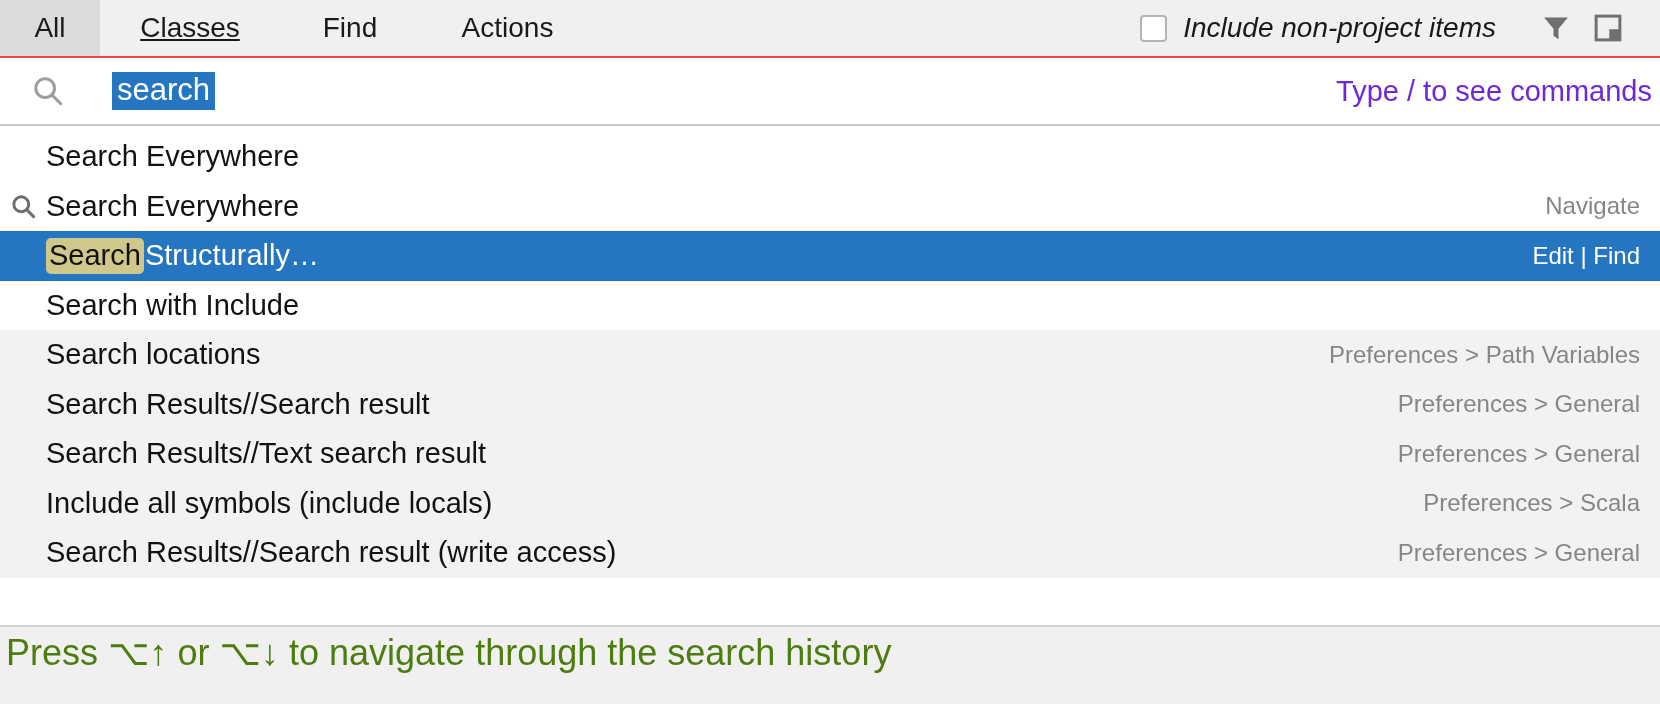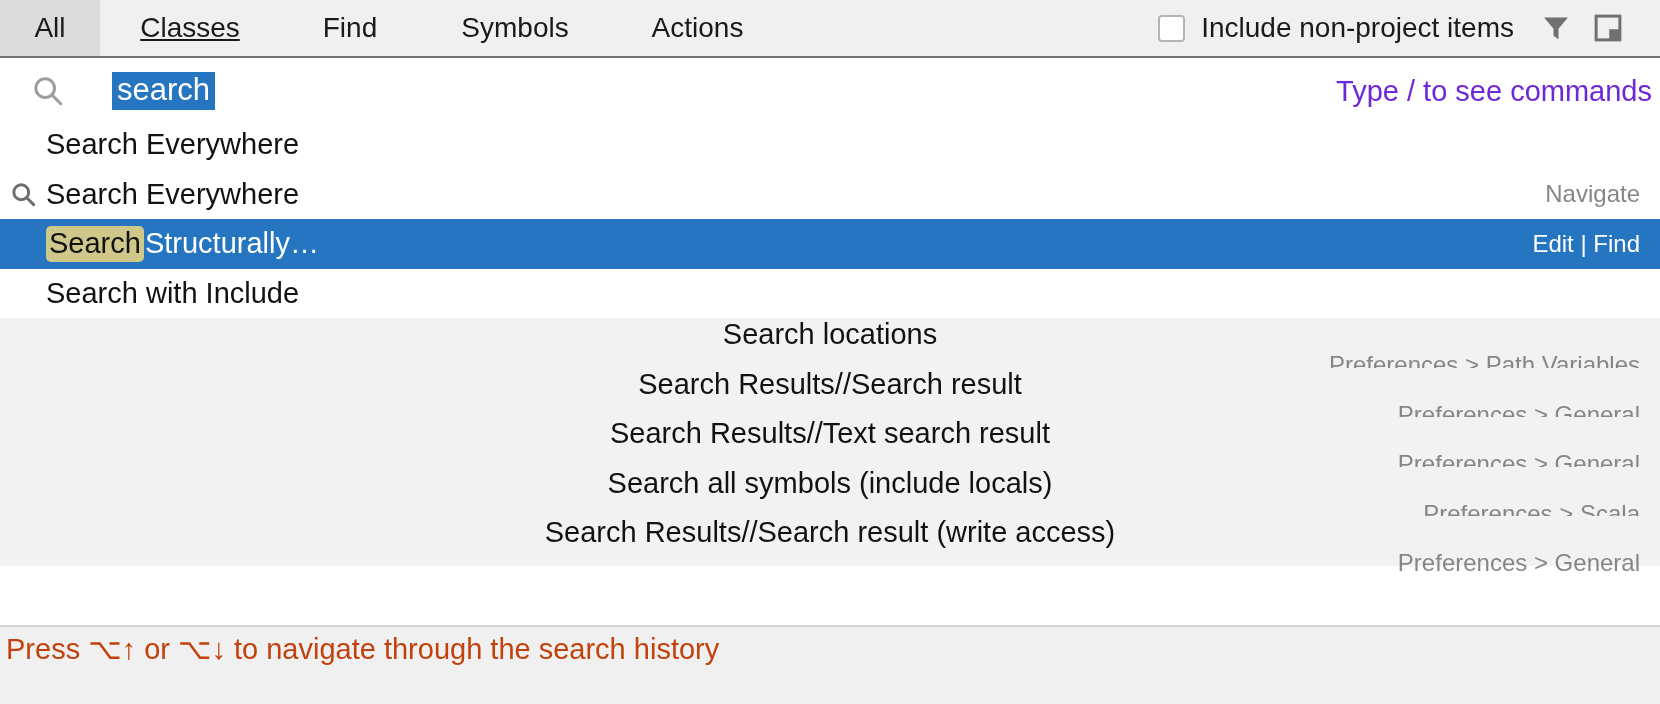--- a/index.html
+++ b/index.html
@@ -17,21 +17,21 @@
     height: 704px;
     background: #ffffff;
   }
 
   
   .tabbar {
     position: absolute;
     left: 0; top: 0;
     width: 1660px; height: 58px;
     background: #f0f0f0;
-    border-bottom: 2px solid #737373;
+    border-bottom: 2px solid #ef4444;
     box-sizing: border-box;
     display: flex;
     align-items: stretch;
   }
   .tab {
     display: flex;
     align-items: center;
     justify-content: center;
     height: 100%;
     font-size: 28px;
@@ -46,21 +46,22 @@
   .tab.t-files    { width: 140px; padding: 0; }
   .tab.t-symbols  { width: 190px; padding: 0; }
   .tab.t-actions  { width: 175px; padding: 0; }
 
   .tabbar-spacer { flex: 1 1 auto; }
 
   .chk-wrap {
     display: flex;
     align-items: center;
     gap: 16px;
-    margin-right: 16px;
+    margin-right: 34px;
+    font-style: italic;
   }
   .chkbox {
     width: 27px; height: 27px;
     background: #ffffff;
     border: 2px solid #b4b4b4;
     border-radius: 4px;
     box-sizing: border-box;
   }
   .chk-label {
     font-size: 28px;
@@ -108,35 +109,35 @@
     margin-left: auto;
     margin-right: 8px;
     font-size: 29px;
     color: #6d28d9;
     white-space: nowrap;
   }
 
   
   .results {
     position: absolute;
-    left: 0; top: 120px;
+    left: 0; top: 132px;
     width: 1660px;
     height: 497px;
     background: #ffffff;
     overflow: hidden;
   }
   .row {
     position: relative;
     height: 49.5px;
     display: flex;
     align-items: center;
     box-sizing: border-box;
     white-space: nowrap;
   }
-  .row.alt  { background: #f2f2f2; flex-direction: column; }
+  .row.alt  { background: #f2f2f2; }
   .row.plain{ background: #ffffff; }
   .row.selected { background: #2575c0; }
 
   .row-icon {
     width: 46px;
     min-width: 46px;
     display: flex;
     align-items: center;
     justify-content: center;
   }
@@ -171,43 +172,40 @@
     left: 0; top: 625px;
     width: 1660px; height: 79px;
     background: #f0f0f0;
     border-top: 2px solid #d2d2d2;
     box-sizing: border-box;
     display: flex;
     align-items: flex-start;
     padding-top: 5px;
   }
   .status-text {
-    font-size: 29px;
-    color: #c2410c;
+    font-size: 36px;
+    color: #4d7c0f;
     margin-left: 6px;
     white-space: nowrap;
   }
 </style>
 </head>
 <body>
 
 <div id="root">
 
   <div class="tabbar">
     <div class="tab selected t-all">
       <span>All</span>
     </div>
     <div class="tab t-classes">
       <span>Classes</span>
     </div>
     <div class="tab t-files">
       <span>Find</span>
-    </div>
-    <div class="tab t-symbols">
-      <span>Symbols</span>
     </div>
     <div class="tab t-actions">
       <span>Actions</span>
     </div>
 
     <div class="tabbar-spacer"></div>
 
     <div class="chk-wrap">
       <span class="chkbox"></span>
       <span class="chk-label">Include non-project items</span>
@@ -286,21 +284,21 @@
 
 
     <div class="row alt">
       <div class="row-icon"></div>
       <div class="row-title">Search Results//Text search result</div>
       <div class="row-right">Preferences &gt; General</div>
     </div>
 
     <div class="row alt">
       <div class="row-icon"></div>
-      <div class="row-title">Search all symbols (include locals)</div>
+      <div class="row-title">Include all symbols (include locals)</div>
       <div class="row-right">Preferences &gt; Scala</div>
     </div>
 
     <div class="row alt">
       <div class="row-icon"></div>
       <div class="row-title">Search Results//Search result (write access)</div>
       <div class="row-right">Preferences &gt; General</div>
     </div>
 
   </div>

